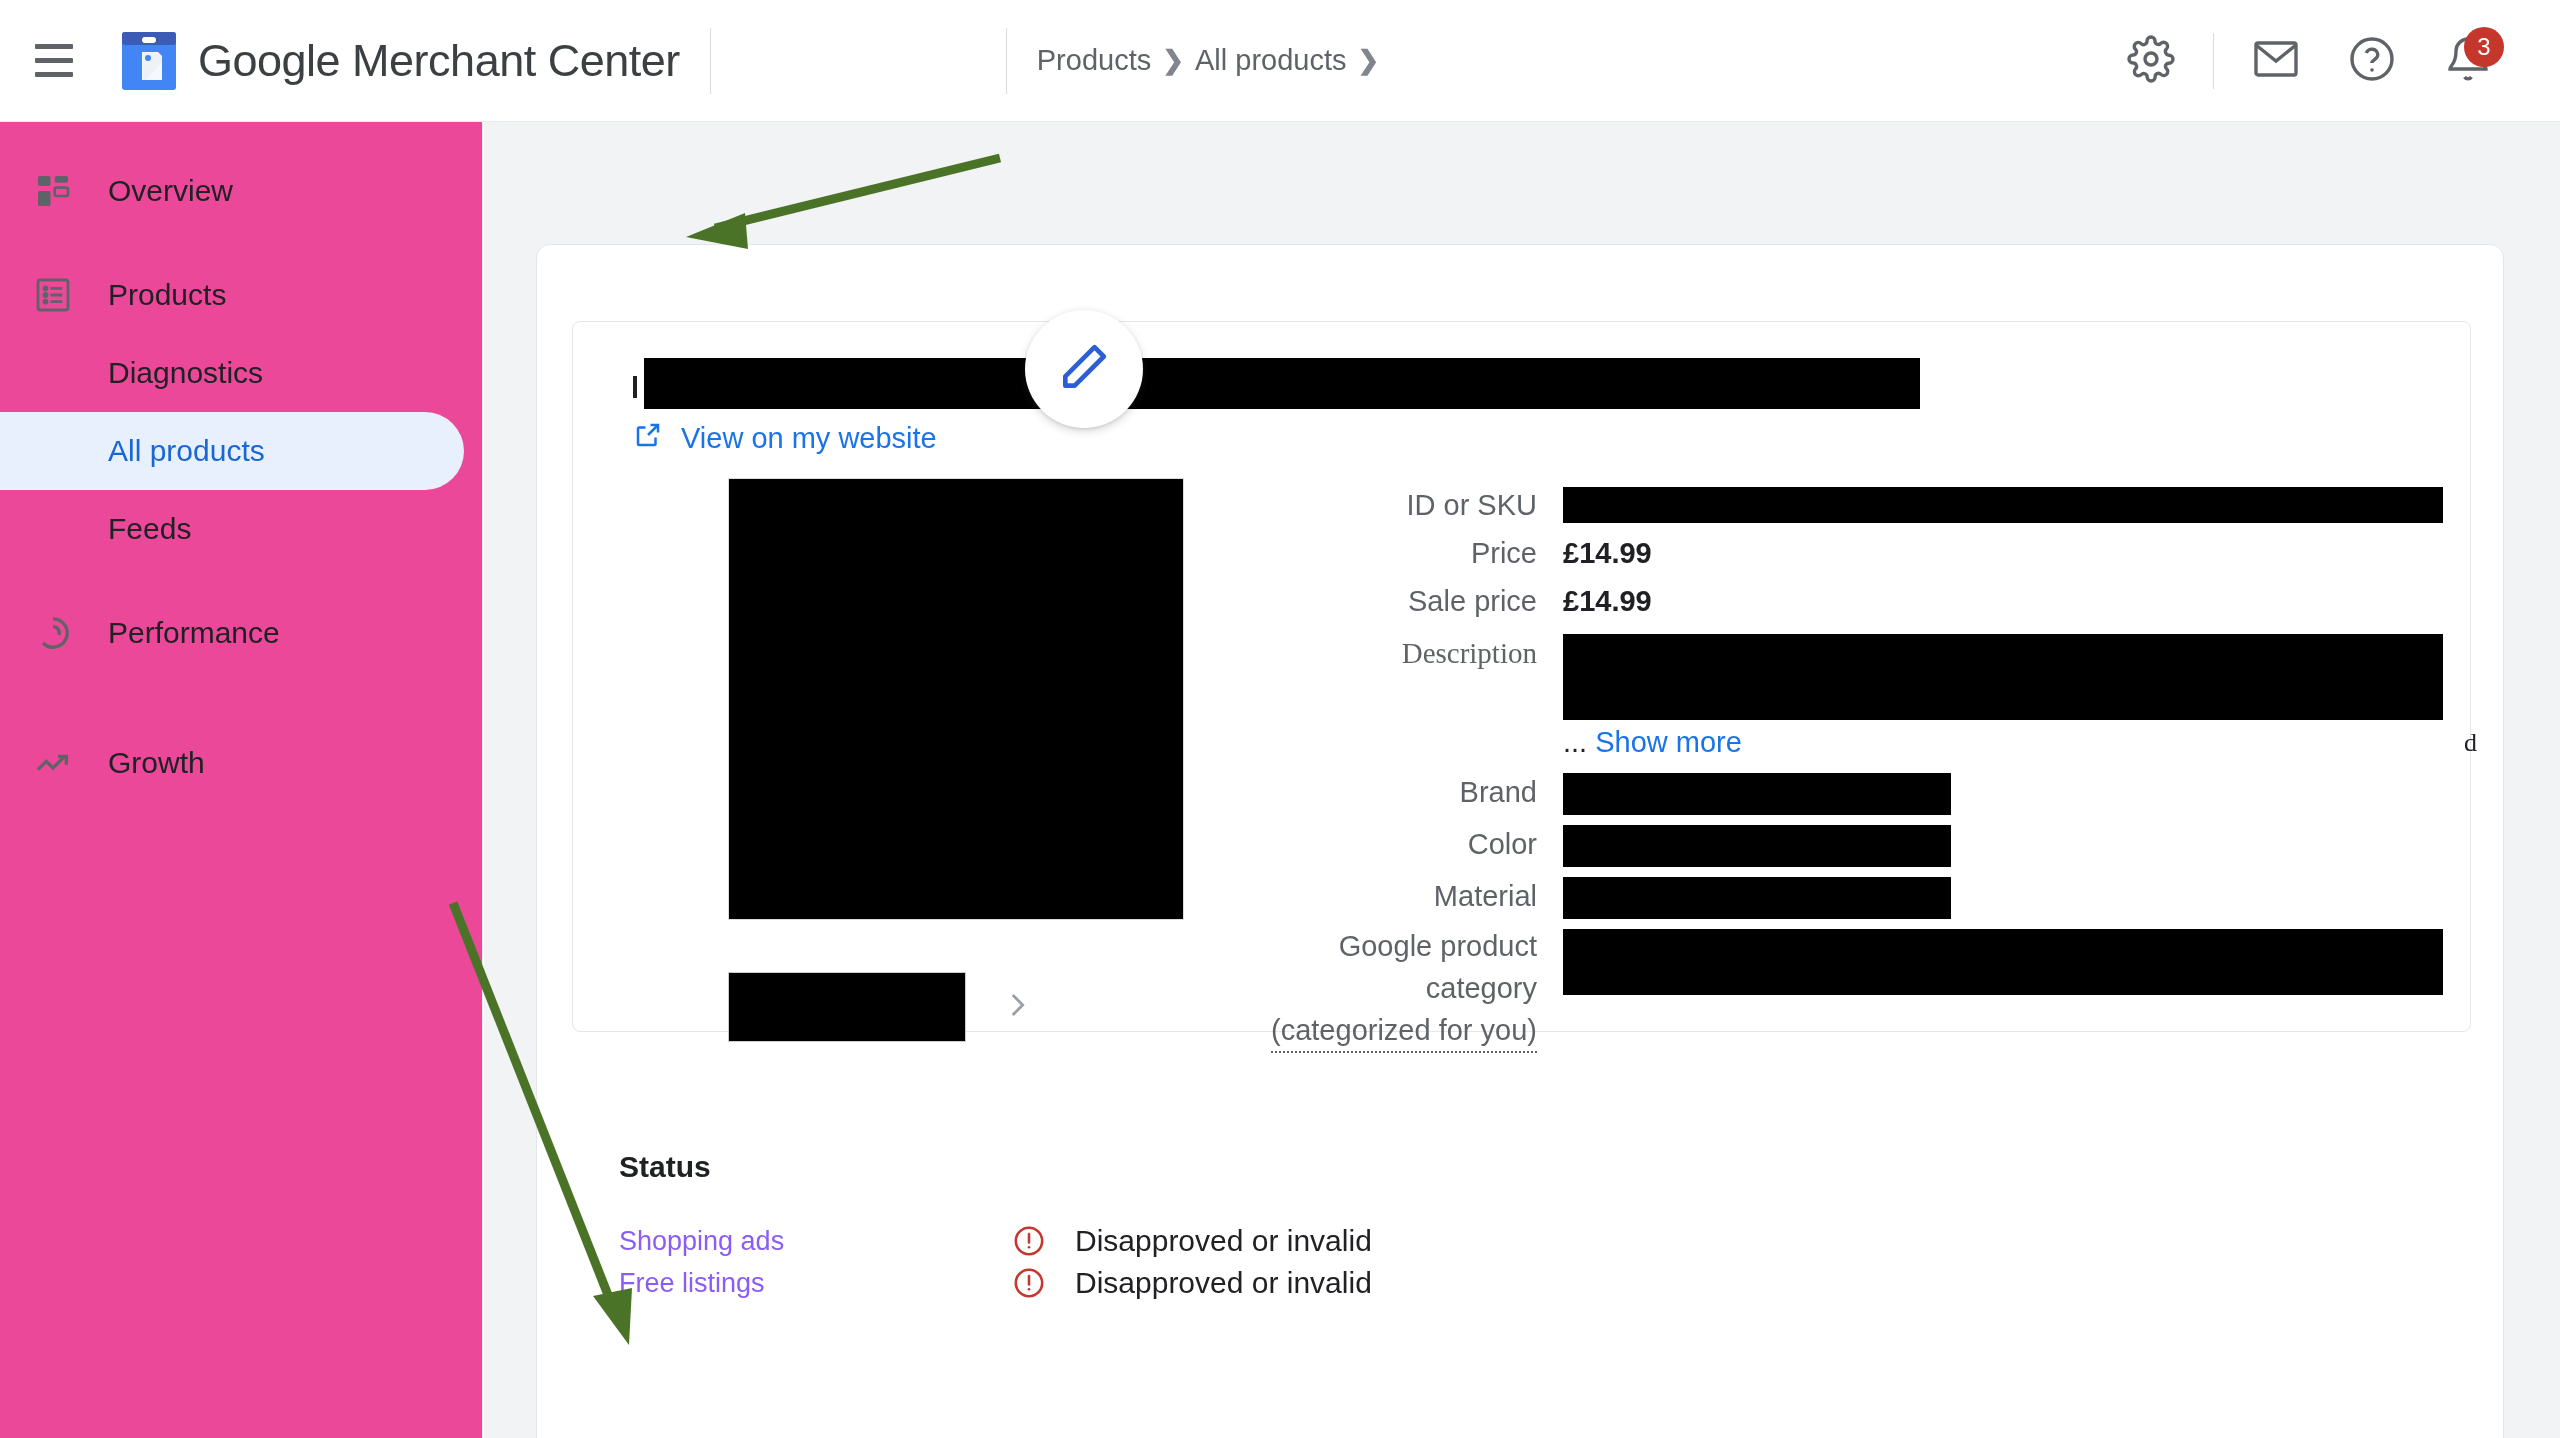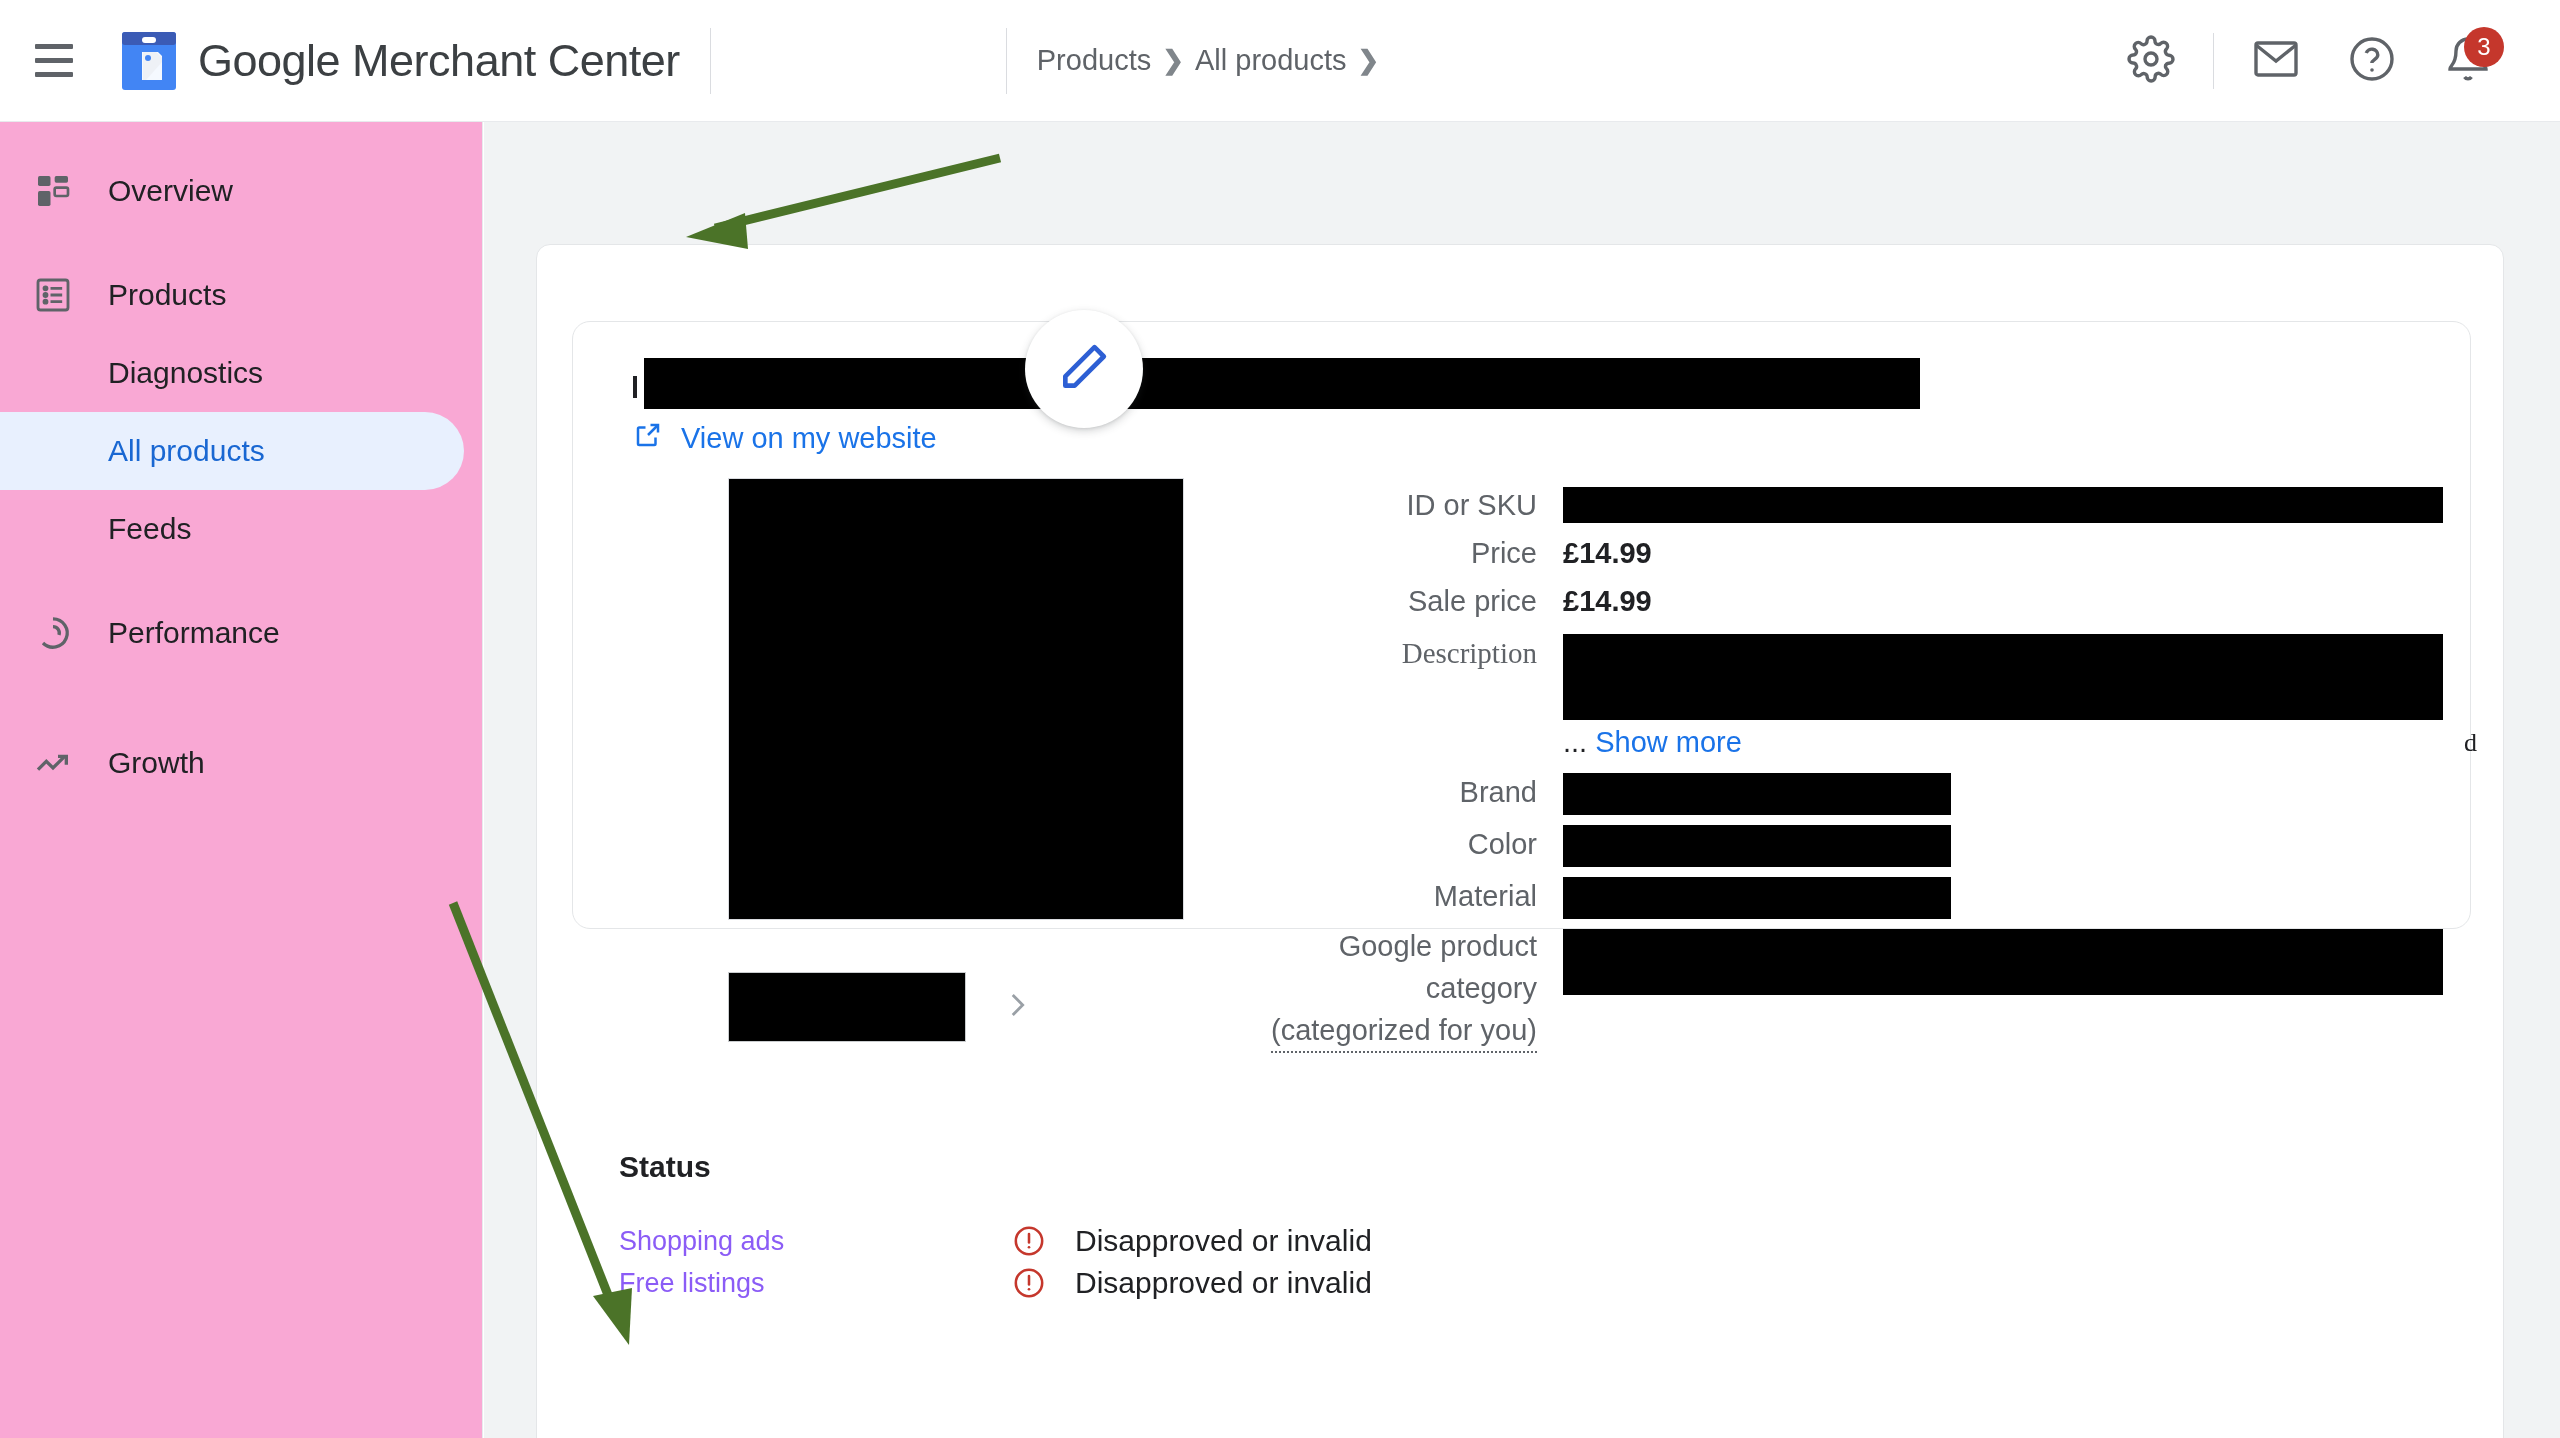--- a/index.html
+++ b/index.html
@@ -56,21 +56,21 @@
   .badge {
     position: absolute; top: 14px; right: 12px;
     background: #c5372c; color: #fff; border-radius: 50%;
     width: 40px; height: 40px; font-size: 24px;
     display: flex; align-items: center; justify-content: center; font-weight: 500;
   }
 
   
   .sidebar {
     position: absolute; left: 0; top: 122px; width: 483px; height: 1316px;
-    background: #f9a8d4; border-right: 1px solid #e8eaed; padding-top: 30px;
+    background: #ec4899; border-right: 1px solid #e8eaed; padding-top: 30px;
   }
   .nav-item {
     display: flex; align-items: center; height: 78px;
     padding-left: 30px; cursor: pointer; position: relative;
     border-radius: 0 40px 40px 0; margin-right: 18px;
   }
   .nav-item .nav-icon {
     width: 46px; height: 46px; display: flex; align-items: center;
     justify-content: center; flex: 0 0 46px;
   }
@@ -94,23 +94,23 @@
     padding: 0;
   }
   .outer-card {
     position: absolute; left: 52px; top: 122px;
     width: 1968px; height: 1294px;
     background: #ffffff; border: 1px solid #e4e6e8;
     border-radius: 14px;
   }
   .inner-card {
     position: absolute; left: 35px; top: 76px;
-    width: 1899px; height: 608px;
+    width: 1899px; height: 711px;
     background: #ffffff; border: 1px solid #e4e6e8;
-    border-radius: 18px;
+    border-radius: 8px;
   }
 
   
   .fab {
     position: absolute; left: 541px; top: 188px;
     width: 118px; height: 118px; border-radius: 50%;
     background: #ffffff; box-shadow: 0 3px 9px rgba(60,64,67,0.22), 0 1px 3px rgba(60,64,67,0.12);
     display: flex; align-items: center; justify-content: center;
     cursor: pointer; z-index: 6;
   }

